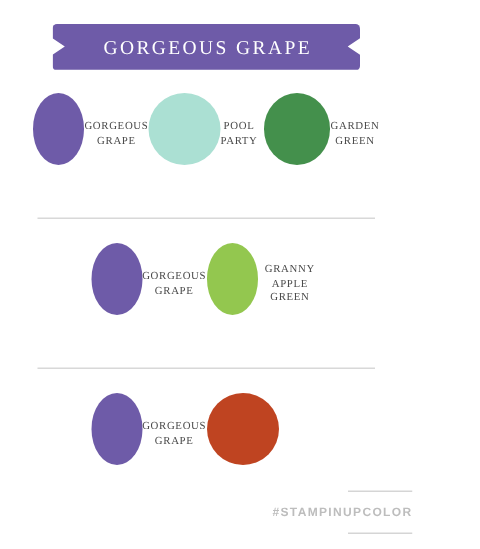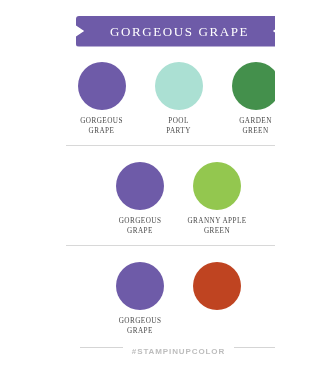--- a/index.html
+++ b/index.html
@@ -13,21 +13,20 @@
     overflow: hidden;
     font-family: "Liberation Serif", "DejaVu Serif", serif;
     -webkit-font-smoothing: antialiased;
   }
   .page {
     position: relative;
     width: 275px;
     height: 366px;
     background: #ffffff;
     box-sizing: border-box;
-    margin-left: 41px;
   }
 
   
   .header {
     position: absolute;
     left: 0;
     top: 15px;
     width: 275px;
     height: 32px;
     display: flex;
@@ -83,21 +82,20 @@
     left: 25px;
     top: 0;
     width: 225px;
     height: 1px;
     background: #d8d8d8;
   }
 
   .swatch {
     width: 77px;
     display: flex;
-    flex-direction: column;
     align-items: center;
   }
   .row.r1 .swatch { padding-top: 6px; }
   .row.r2 .swatch, .row.r3 .swatch { padding-top: 17px; }
 
   .dot {
     width: 48px;
     height: 48px;
     border-radius: 50%;
     display: block;
@@ -114,23 +112,24 @@
     white-space: pre-line;
   }
 
   
   .footer {
     position: absolute;
     left: 0;
     bottom: 10px;
     width: 275px;
     display: flex;
-    align-items: flex-start;
+    align-items: flex-end;
     justify-content: center;
     gap: 9px;
+    flex-direction: column;
   }
   .footer-rule {
     width: 43px;
     height: 1px;
     background: #d5d5d5;
   }
   .footer-text {
     font-family: "Liberation Sans", "DejaVu Sans", sans-serif;
     font-size: 8px;
     letter-spacing: 0.9px;

